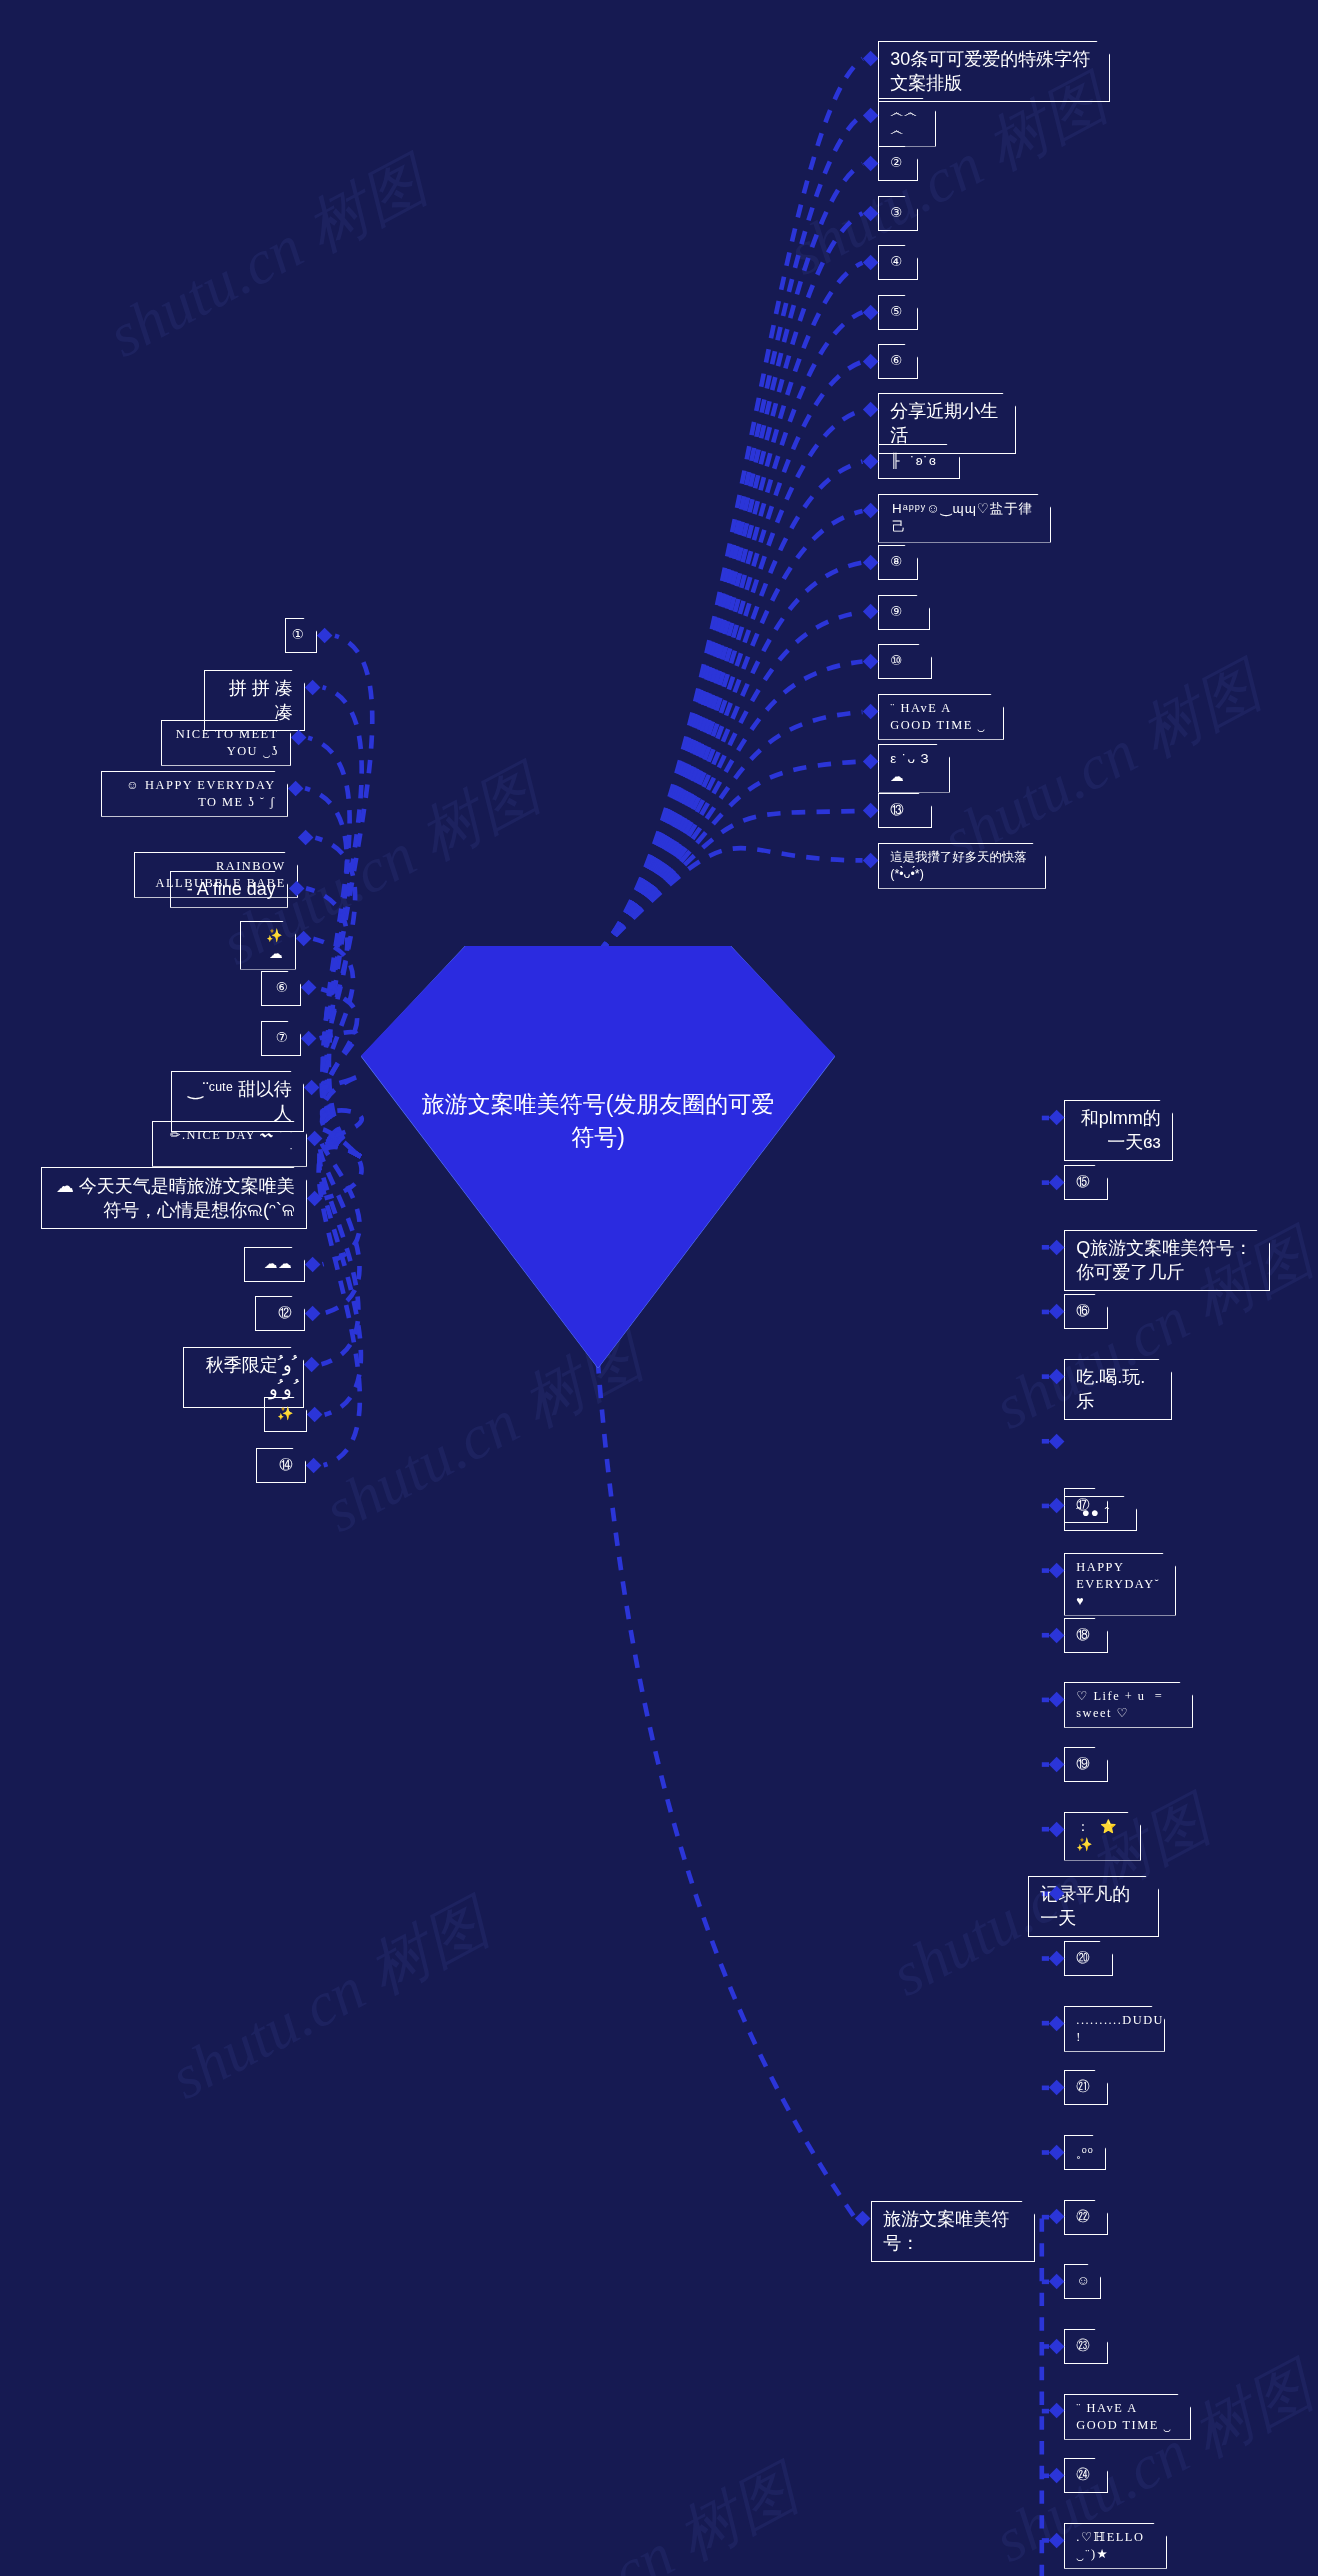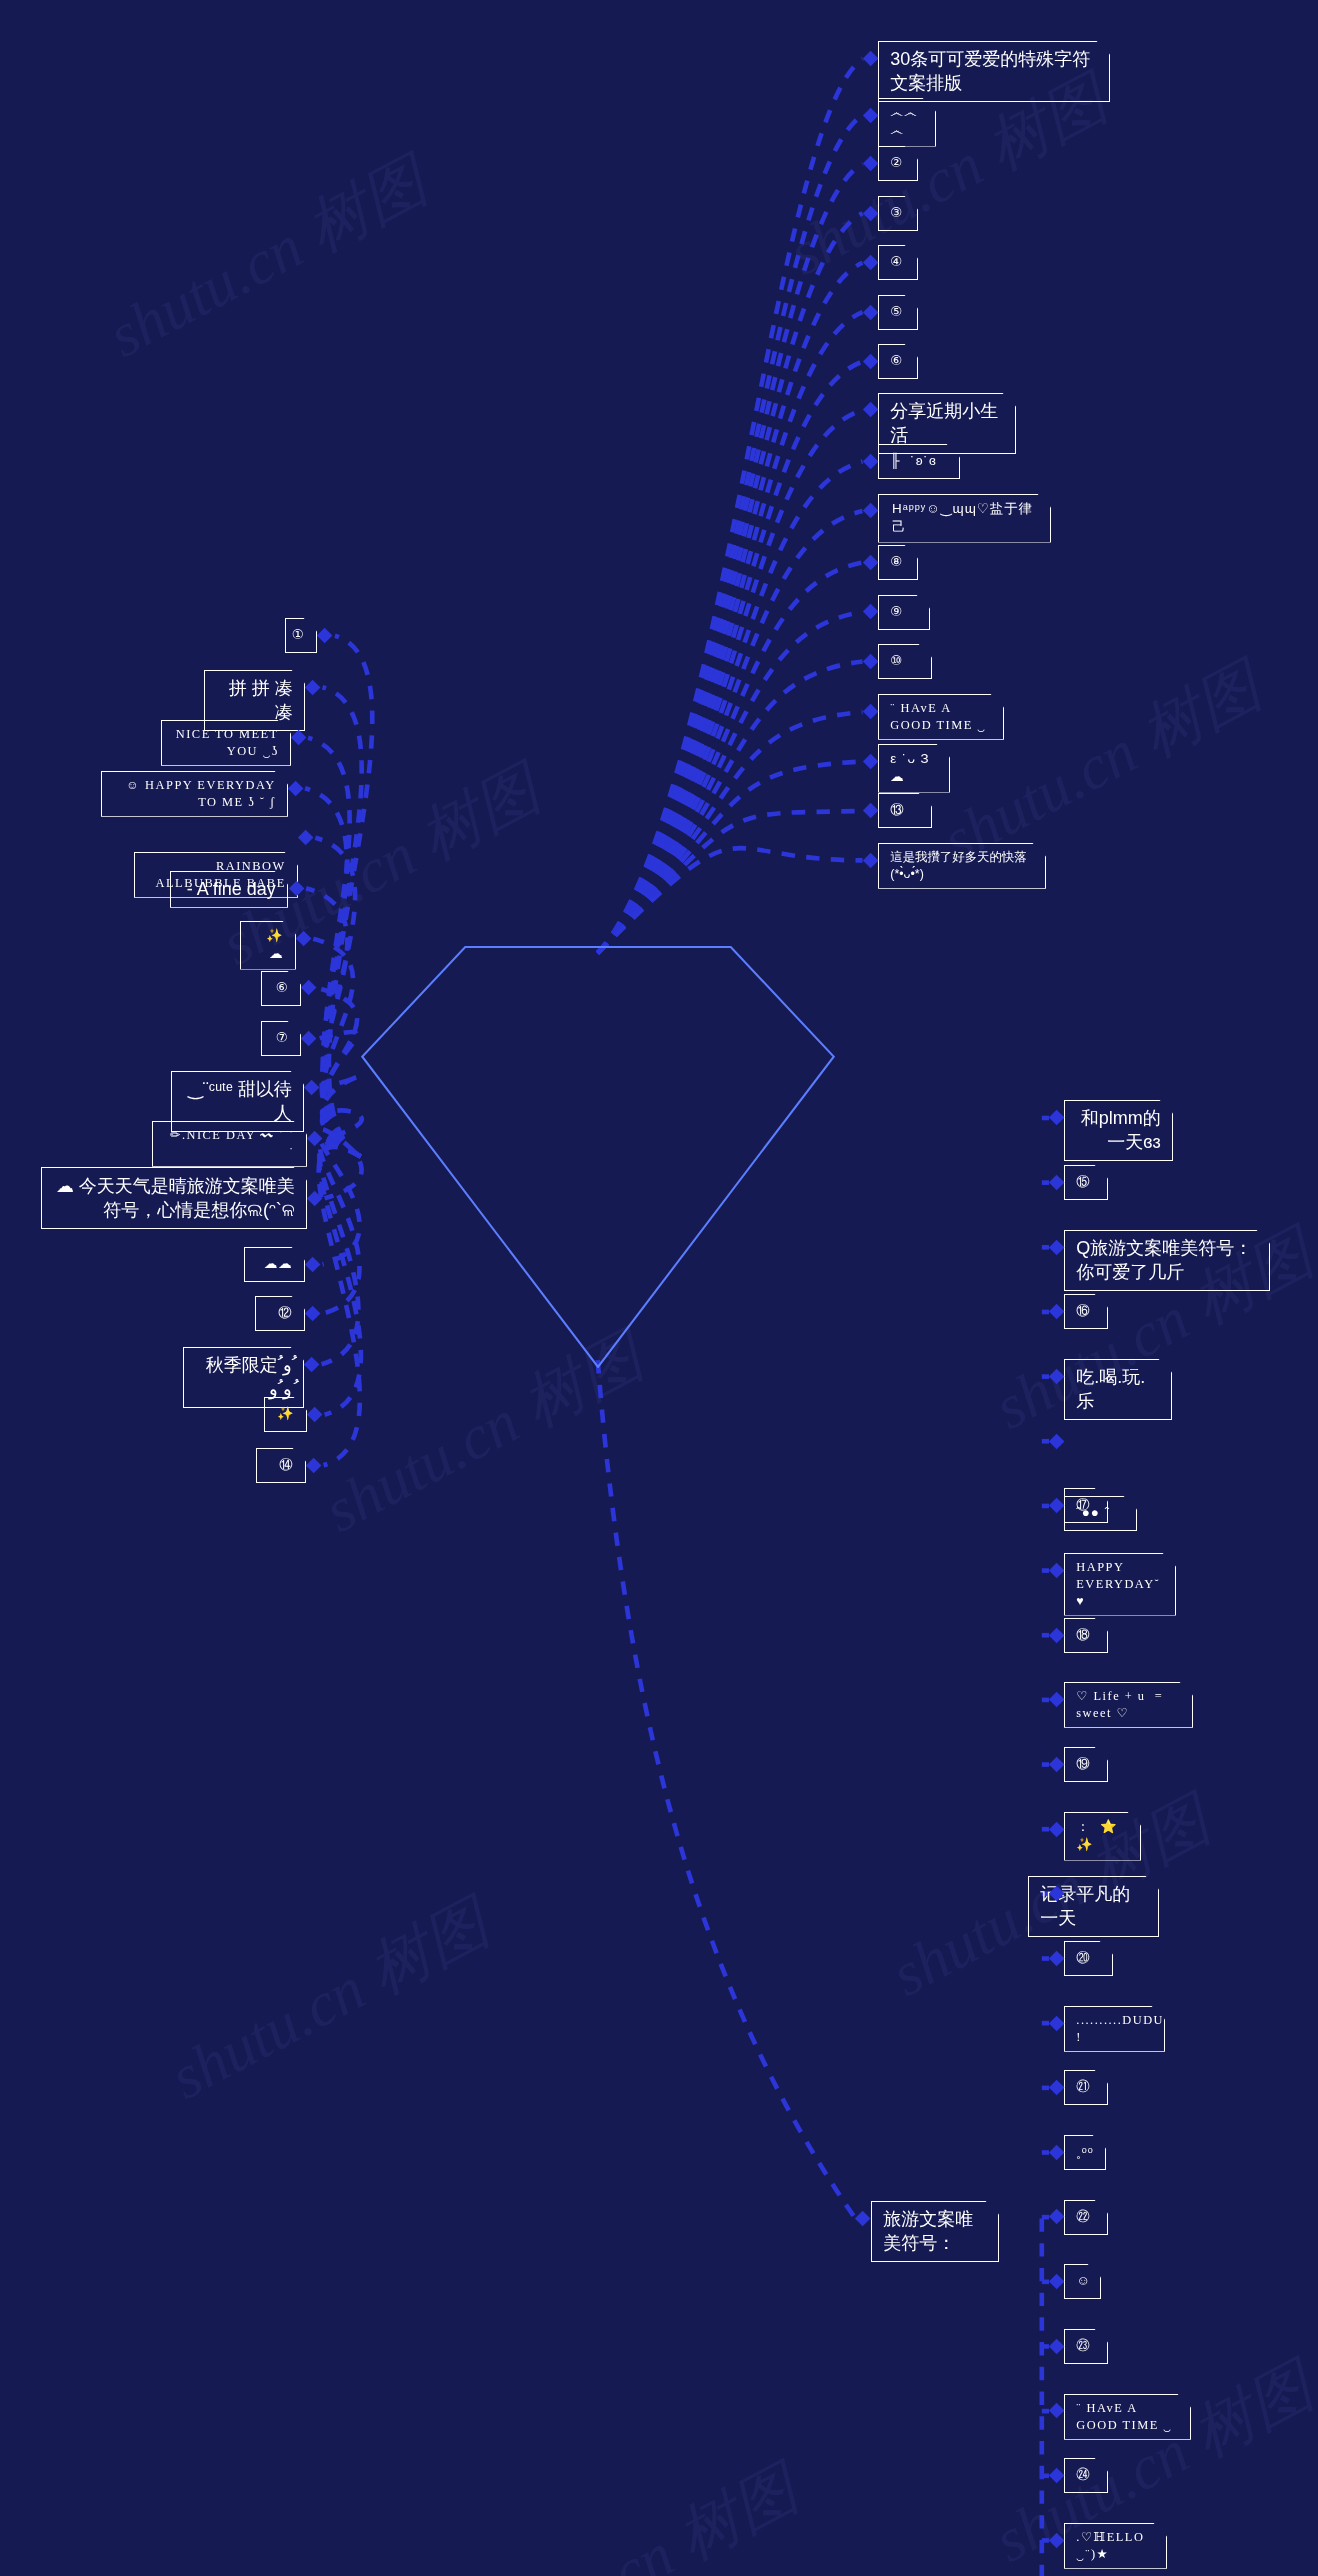--- a/index.html
+++ b/index.html
@@ -159,20 +159,23 @@
         <path d="M 2022 6939 L 2036 6939"></path>
         <path d="M 2022 7064.5 L 2036 7064.5"></path>
         <path d="M 2022 7190 L 2036 7190"></path>
         <path d="M 1160 2640 C 1220 3400, 1380 3900, 1660 4306"></path>
       </g>
   </svg>
 
   <svg id="center-outline" viewBox="0 0 920 820">
     <polygon points="202,2 718,2 918,215 460,818 2,215" fill="none" stroke="#5b7dff" stroke-width="4"></polygon>
   </svg>
+  <div id="center">
+    <div class="ctext">旅游文案唯美符号(发朋友圈的可爱符号)</div>
+  </div>
 
   <div id="nodes">
       <div class="node cn" style="left: 878px; top: 41px; width: 232px; min-height: 35px;"><span>30条可可爱爱的特殊字符文案排版</span></div>
       <div class="bullet" style="top: 53px; left: 865px;"></div>
       <div class="node sym" style="left: 878px; top: 98px; width: 58px; min-height: 35px;"><span>෴෴ ෴</span></div>
       <div class="bullet" style="top: 110px; left: 865px;"></div>
       <div class="node sym" style="left: 878px; top: 146px; width: 40px; min-height: 35px;"><span>②</span></div>
       <div class="bullet" style="top: 158px; left: 865px;"></div>
       <div class="node sym" style="left: 878px; top: 196px; width: 40px; min-height: 35px;"><span>③</span></div>
       <div class="bullet" style="top: 208px; left: 865px;"></div>
@@ -229,21 +232,21 @@
       <div class="node sym left" style="left: 244px; top: 1247px; width: 61px; min-height: 35px; clip-path: polygon(0px 0px, calc(100% - 13.4px) 0px, 100% 13.4px, 100% 100%, 0px 100%);"><span>☁☁</span></div>
       <div class="bullet" style="top: 1259px; left: 307px;"></div>
       <div class="node sym left" style="left: 255px; top: 1296px; width: 50px; min-height: 35px; clip-path: polygon(0px 0px, calc(100% - 13.4px) 0px, 100% 13.4px, 100% 100%, 0px 100%);"><span>⑫</span></div>
       <div class="bullet" style="top: 1308px; left: 307px;"></div>
       <div class="node cn left" style="left: 183px; top: 1347px; width: 121px; min-height: 35px; clip-path: polygon(0px 0px, calc(100% - 13.4px) 0px, 100% 13.4px, 100% 100%, 0px 100%);"><span>秋季限定 ُو ُو ُو</span></div>
       <div class="bullet" style="top: 1359px; left: 306px;"></div>
       <div class="node sym left" style="left: 264px; top: 1397px; width: 43px; min-height: 35px; clip-path: polygon(0px 0px, calc(100% - 13.4px) 0px, 100% 13.4px, 100% 100%, 0px 100%);"><span>✨</span></div>
       <div class="bullet" style="top: 1409px; left: 309px;"></div>
       <div class="node sym left" style="left: 256px; top: 1448px; width: 50px; min-height: 35px; clip-path: polygon(0px 0px, calc(100% - 13.4px) 0px, 100% 13.4px, 100% 100%, 0px 100%);"><span>⑭</span></div>
       <div class="bullet" style="top: 1460px; left: 308px;"></div>
-      <div class="node cn" style="left: 871px; top: 2201px; width: 128px; min-height: 35px;"><span>旅游文案唯美符号：</span></div>
+      <div class="node cn" style="left: 871px; top: 2201px; width: 164px; min-height: 35px;"><span>旅游文案唯美符号：</span></div>
       <div class="bullet" style="top: 2213px; left: 857px;"></div>
       <div class="node cn" style="left: 1064px; top: 1100px; width: 109px; min-height: 35px; text-align: right;"><span>和plmm的一天ɞɜ</span></div>
       <div class="bullet" style="top: 1112px; left: 1051px;"></div>
       <div class="node sym" style="left: 1064px; top: 1165px; width: 44px; min-height: 35px;"><span>⑮</span></div>
       <div class="bullet" style="top: 1177px; left: 1051px;"></div>
       <div class="node cn" style="left: 1064px; top: 1230px; width: 206px; min-height: 35px;"><span>Q旅游文案唯美符号：你可爱了几斤 ゝ</span></div>
       <div class="bullet" style="top: 1242px; left: 1051px;"></div>
       <div class="node sym" style="left: 1064px; top: 1294px; width: 44px; min-height: 35px;"><span>⑯</span></div>
       <div class="bullet" style="top: 1306px; left: 1051px;"></div>
       <div class="node cn" style="left: 1064px; top: 1359px; width: 108px; min-height: 35px;"><span>吃.喝.玩.乐</span></div>

